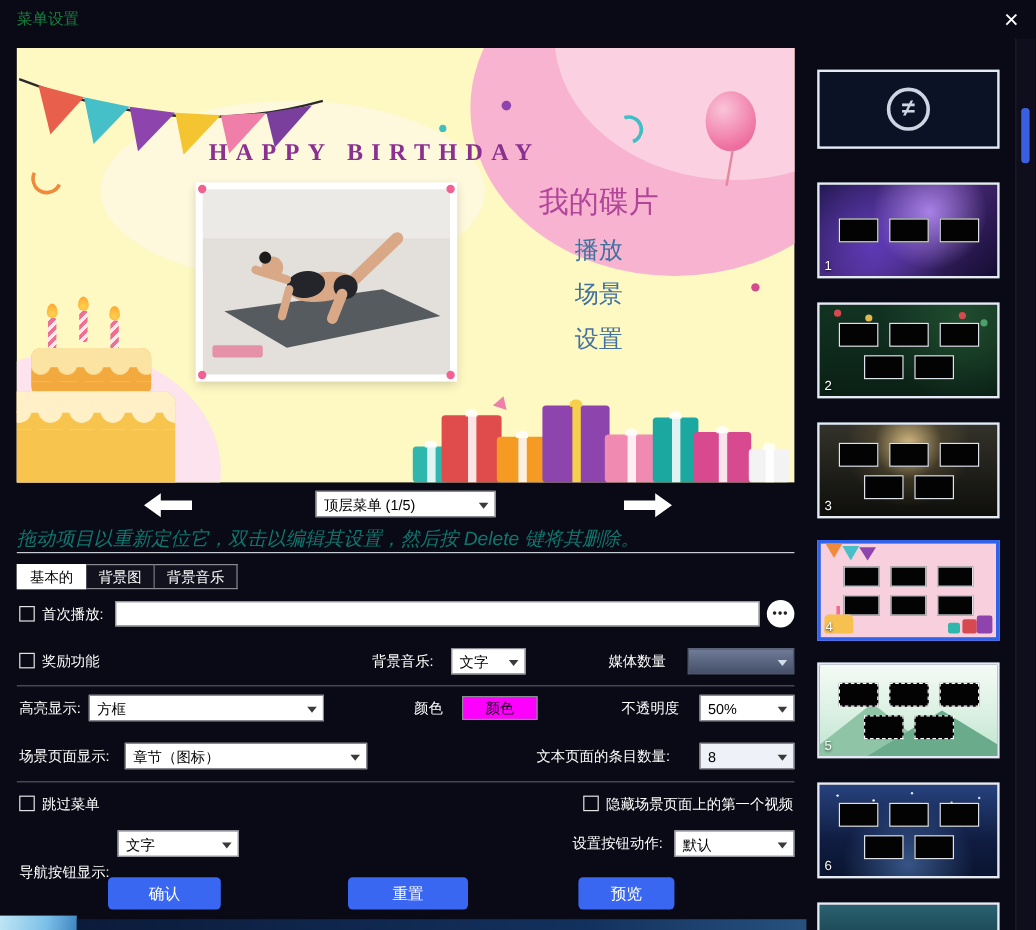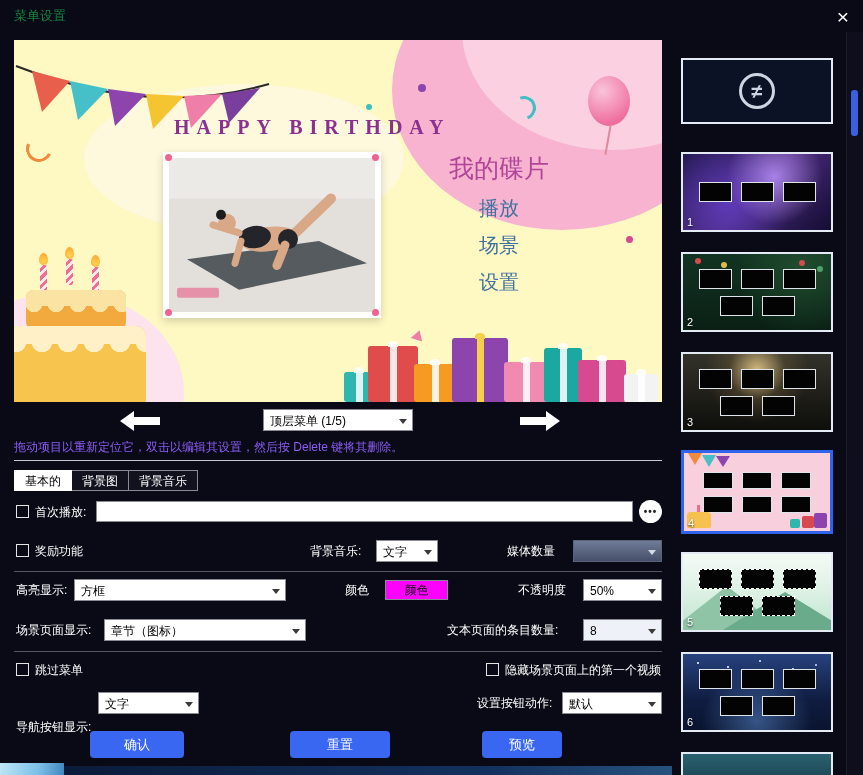--- a/index.html
+++ b/index.html
@@ -67,21 +67,21 @@
   .navarrow { position:absolute; width:40px; height:22px; cursor:pointer; }
   .sel { position:absolute; height:22px; background:#fff; border:1px solid #8a8a92; cursor:pointer; }
   .sel .v { position:absolute; left:6px; top:1px; line-height:20px; font-size:12px; color:#000; white-space:nowrap; }
   .sel .caret { position:absolute; right:5px; top:9px; width:0; height:0;
                 border:4px solid transparent; border-top:5px solid #3a3a3a; }
   .sel.dis { background:linear-gradient(#707c98,#454f69); border-color:#5a6378; }
   .sel.dis .caret { border-top-color:#d4dcea; }
   .sel.lite { background:#eef2f8; }
 
   
-  .instr { position:absolute; left:14px; top:439px; color:#8b5cf6; font-size:12px; }
+  .instr { position:absolute; left:14px; top:439px; color:#0f766e; font-size:16px;font-style:italic; }
   .hline { position:absolute; left:14px; width:648px; height:1px; background:#c8ccd4; }
   .hline.soft { background:#565664; }
   .tabs { position:absolute; left:14px; top:470px; display:flex; }
   .tab { height:21px; line-height:21px; padding:0 10px; font-size:12px; color:#fff;
          background:#12121f; border:1px solid #8a8a92; border-left-width:0; cursor:pointer; }
   .tab:first-child { border-left-width:1px; }
   .tab.active { background:#fff; color:#000; border-color:#fff; }
   .lbl { position:absolute; color:#fff; font-size:12px; line-height:22px; white-space:nowrap; }
   .cb { position:absolute; width:13px; height:13px; border:1px solid #e4e4e4; background:transparent; cursor:pointer; }
   .txt { position:absolute; height:21px; background:#fff; border:1px solid #8a8a92; font-size:12px;
@@ -270,21 +270,21 @@
     <span class="caret"></span>
   </div>
   <span class="lbl" style="left:507px;top:540px">媒体数量</span>
   <div class="sel dis" style="left:573px;top:540px;width:89px">
     <span class="v"></span>
     <span class="caret"></span>
   </div>
   <div class="hline soft" style="top:571px"></div>
 
   <span class="lbl" style="left:16px;top:579px">高亮显示:</span>
-  <div class="sel" style="left:74px;top:579px;width:212px">
+  <div class="sel" style="left:74px;top:579px;width:196px">
     <span class="v">方框</span>
     <span class="caret"></span>
   </div>
   <span class="lbl" style="left:345px;top:579px">颜色</span>
   <div class="swatch" style="left:385px;top:580px">颜色</div>
   <span class="lbl" style="left:518px;top:579px">不透明度</span>
   <div class="sel" style="left:583px;top:579px;width:79px">
     <span class="v">50%</span>
     <span class="caret"></span>
   </div>

